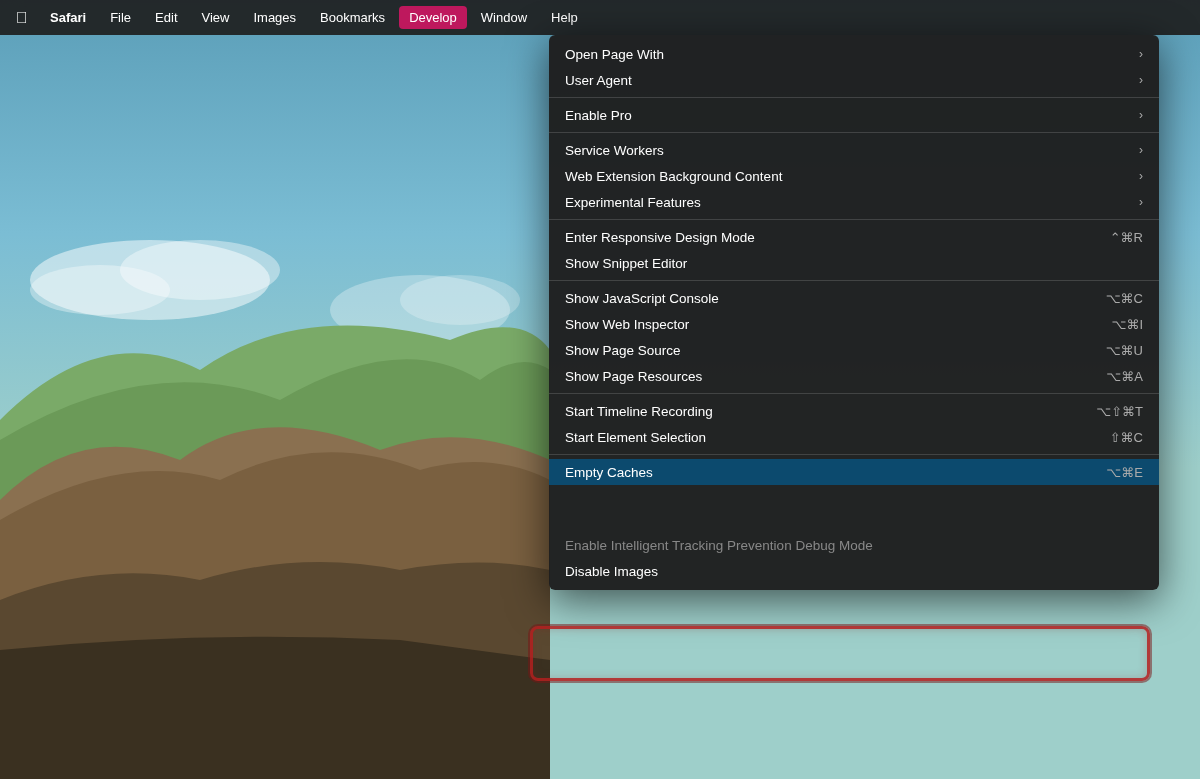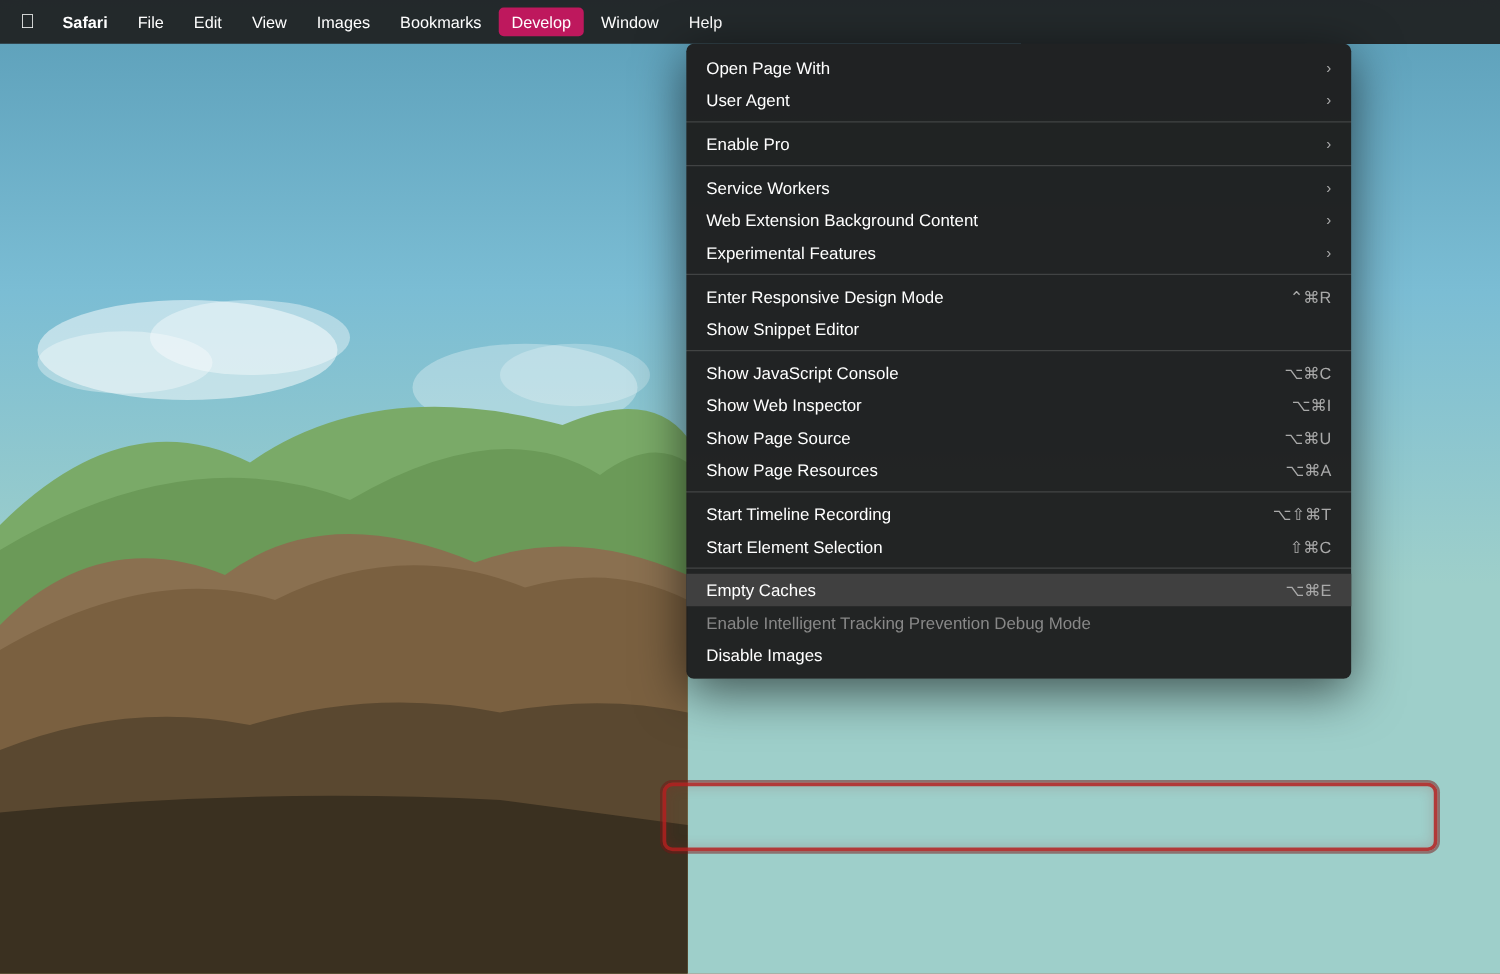--- a/index.html
+++ b/index.html
@@ -69,41 +69,42 @@
     .menubar-item.active {
       background: #be185d;
       color: white;
     }
 
     
     .dropdown-menu {
       position: absolute;
       top: 35px;
       left: 549px;
-      width: 532px;
+      width: 610px;
       background: rgba(30, 30, 30, 0.97);
       border-radius: 6px;
       padding: 6px 0;
       z-index: 200;
       box-shadow: 0 10px 40px rgba(0,0,0,0.6);
     }
 
     .menu-item {
       display: flex;
       align-items: center;
       justify-content: space-between;
       padding: 5px 16px;
       color: #ffffff;
       font-size: 13.5px;
       cursor: pointer;
       min-height: 26px;
     }
 
     .menu-item.disabled {
       color: #888888;
+      margin-top: 47px;
     }
 
     .menu-item .item-label {
       flex: 1;
     }
 
     .menu-item .item-shortcut {
       color: #aaaaaa;
       font-size: 13px;
       margin-left: 20px;
@@ -130,21 +131,21 @@
       height: 55px;
       border: 3px solid rgba(180, 30, 30, 0.85);
       border-radius: 8px;
       pointer-events: none;
       z-index: 300;
       box-shadow: 0 0 0 2px rgba(120,20,20,0.5), inset 0 0 10px rgba(150,30,30,0.2);
     }
 
     
     .menu-item.empty-caches {
-      background: #404040;
+      background: #0c4a6e;
     }
 
     
     .mountains-svg {
       position: absolute;
       bottom: 0;
       left: 0;
       width: 100%;
       height: 100%;
       z-index: 1;

